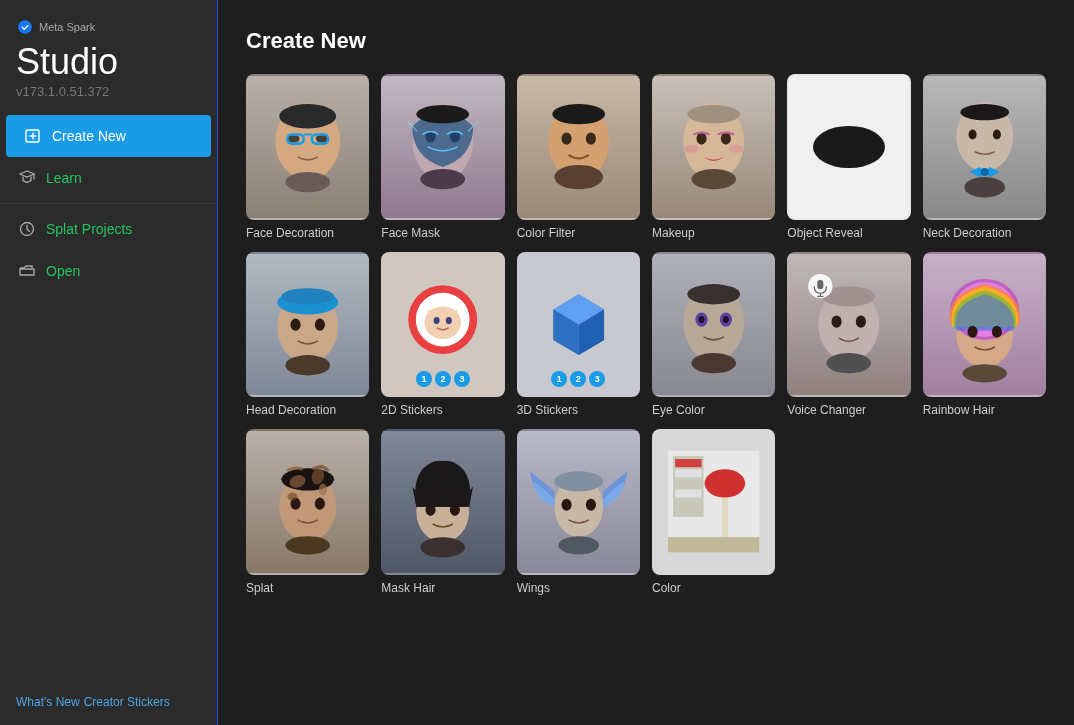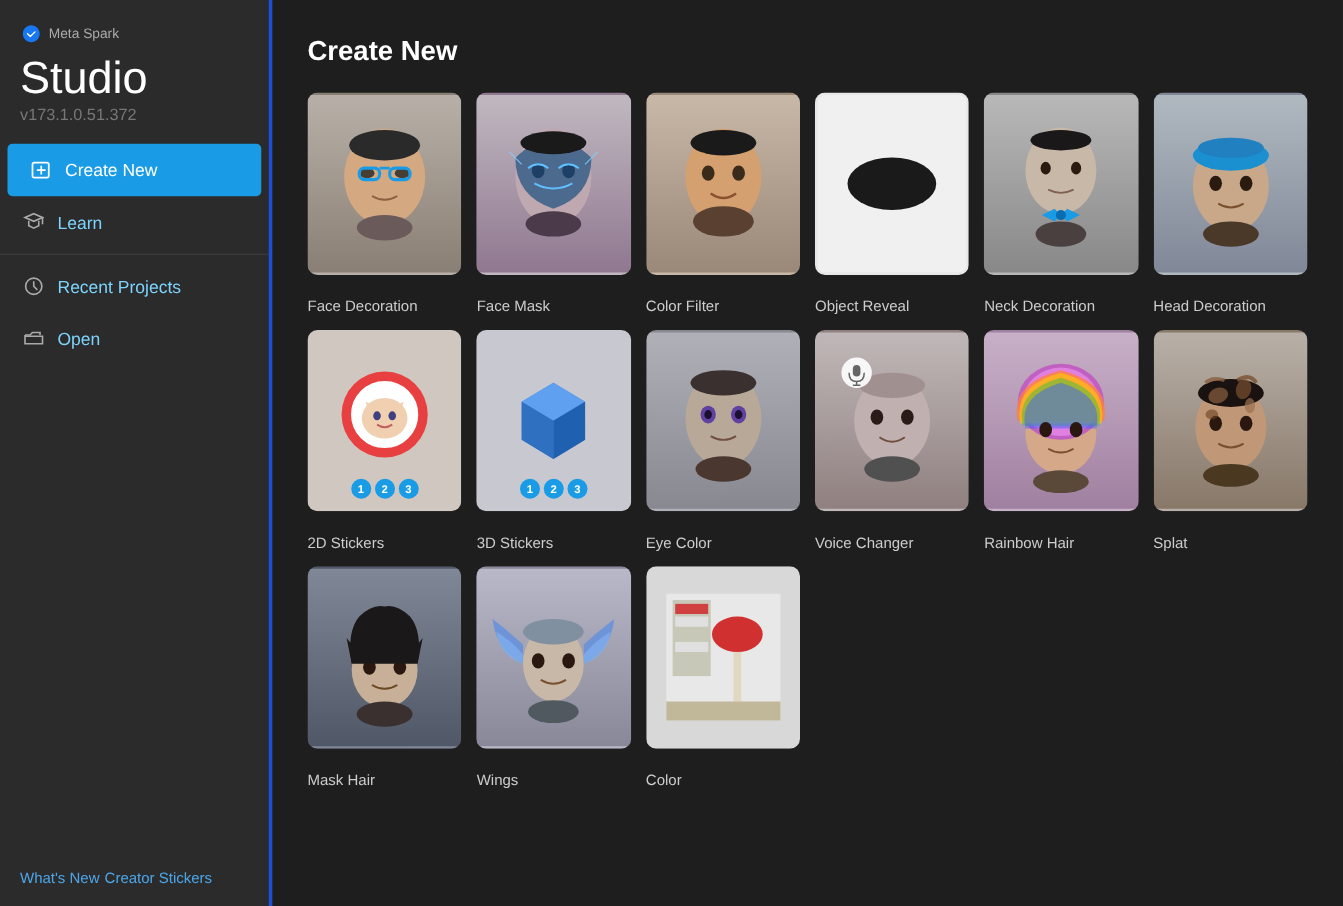--- a/index.html
+++ b/index.html
@@ -13,21 +13,21 @@
       overflow: hidden;
     }
 
     
     #sidebar {
       width: 218px;
       min-width: 218px;
       background: #2b2b2b;
       display: flex;
       flex-direction: column;
-      border-right: 3px solid #1d4ed8;
+      border-right: 1px solid #1d4ed8;
       height: 725px;
     }
 
     .sidebar-logo {
       padding: 18px 16px 4px 16px;
       display: flex;
       align-items: center;
       gap: 6px;
     }
     .meta-spark-logo {
@@ -60,21 +60,21 @@
       flex-direction: column;
     }
 
     .nav-item {
       display: flex;
       align-items: center;
       gap: 10px;
       padding: 12px 18px;
       cursor: pointer;
       font-size: 14px;
-      color: #7dd3fc;
+      color: #22c55e;
       transition: background 0.15s;
     }
     .nav-item.active {
       background: #1a9be6;
       color: #fff;
       border-radius: 4px;
       margin: 0 6px;
     }
     .nav-item.active .nav-icon { color: #fff; }
 
@@ -128,21 +128,20 @@
     .templates-grid {
       display: grid;
       grid-template-columns: repeat(6, 1fr);
       gap: 12px;
     }
 
     .template-card {
       display: flex;
       flex-direction: column;
       cursor: pointer;
-      gap: 12px;
     }
 
     .template-thumb {
       width: 100%;
       aspect-ratio: 1 / 1.18;
       border-radius: 8px;
       overflow: hidden;
       background: #3a3a3a;
       border: 2px solid transparent;
       display: flex;
@@ -265,21 +264,21 @@
 
     <div class="nav-divider"></div>
 
     <div class="nav-item">
       <span class="nav-icon">
         <svg width="18" height="18" viewBox="0 0 18 18" fill="none">
           <circle cx="9" cy="9" r="6.5" stroke="#aaa" stroke-width="1.3" fill="none"></circle>
           <path d="M9 5.5V9l2.5 2.5" stroke="#aaa" stroke-width="1.3" stroke-linecap="round"></path>
         </svg>
       </span>
-      <span>Recent Projects</span>
+      <span>Splat Projects</span>
     </div>
 
     <div class="nav-item">
       <span class="nav-icon">
         <svg width="18" height="18" viewBox="0 0 18 18" fill="none">
           <path d="M2 6h4l2-2h6v2" stroke="#aaa" stroke-width="1.3" fill="none"></path>
           <path d="M2 6v7h14V7H2z" stroke="#aaa" stroke-width="1.3" fill="none"></path>
         </svg>
       </span>
       <span>Open</span>
@@ -345,20 +344,40 @@
           <ellipse cx="62" cy="52" rx="5" ry="6" fill="#3a2a1a"></ellipse>
           <path d="M40 68 Q50 75 60 68" stroke="#8a5030" stroke-width="2" fill="none"></path>
           <ellipse cx="50" cy="28" rx="26" ry="10" fill="#1a1a1a"></ellipse>
           <ellipse cx="50" cy="90" rx="24" ry="12" fill="#5a4030"></ellipse>
           <path d="M30 45 Q28 38 35 36" stroke="#e0a060" stroke-width="1" fill="none" opacity="0.5"></path>
         </svg>
       </div>
       <div class="template-label">Color Filter</div>
     </div>
 
+    <div class="template-card">
+      <div class="template-thumb card-makeup">
+        <svg class="face-svg" viewBox="0 0 100 120">
+          <ellipse cx="50" cy="55" rx="30" ry="38" fill="#d4b898"></ellipse>
+          <ellipse cx="38" cy="52" rx="5" ry="6" fill="#3a2818"></ellipse>
+          <ellipse cx="62" cy="52" rx="5" ry="6" fill="#3a2818"></ellipse>
+
+          <path d="M30 48 Q38 44 46 48" stroke="#c060a0" stroke-width="2" fill="none"></path>
+          <path d="M54 48 Q62 44 70 48" stroke="#c060a0" stroke-width="2" fill="none"></path>
+
+          <ellipse cx="28" cy="62" rx="7" ry="4" fill="#e08090" opacity="0.5"></ellipse>
+          <ellipse cx="72" cy="62" rx="7" ry="4" fill="#e08090" opacity="0.5"></ellipse>
+
+          <path d="M40 70 Q50 76 60 70 Q50 78 40 70z" fill="#d03050"></path>
+          <ellipse cx="50" cy="28" rx="26" ry="9" fill="#a09080"></ellipse>
+          <ellipse cx="50" cy="92" rx="22" ry="10" fill="#5a4838"></ellipse>
+        </svg>
+      </div>
+      <div class="template-label">Makeup</div>
+    </div>
 
     <div class="template-card">
       <div class="template-thumb" style="background:#e8e8e8;">
         <div class="object-reveal-inner">
           <div class="oval-shape"></div>
         </div>
       </div>
       <div class="template-label">Object Reveal</div>
     </div>
 

